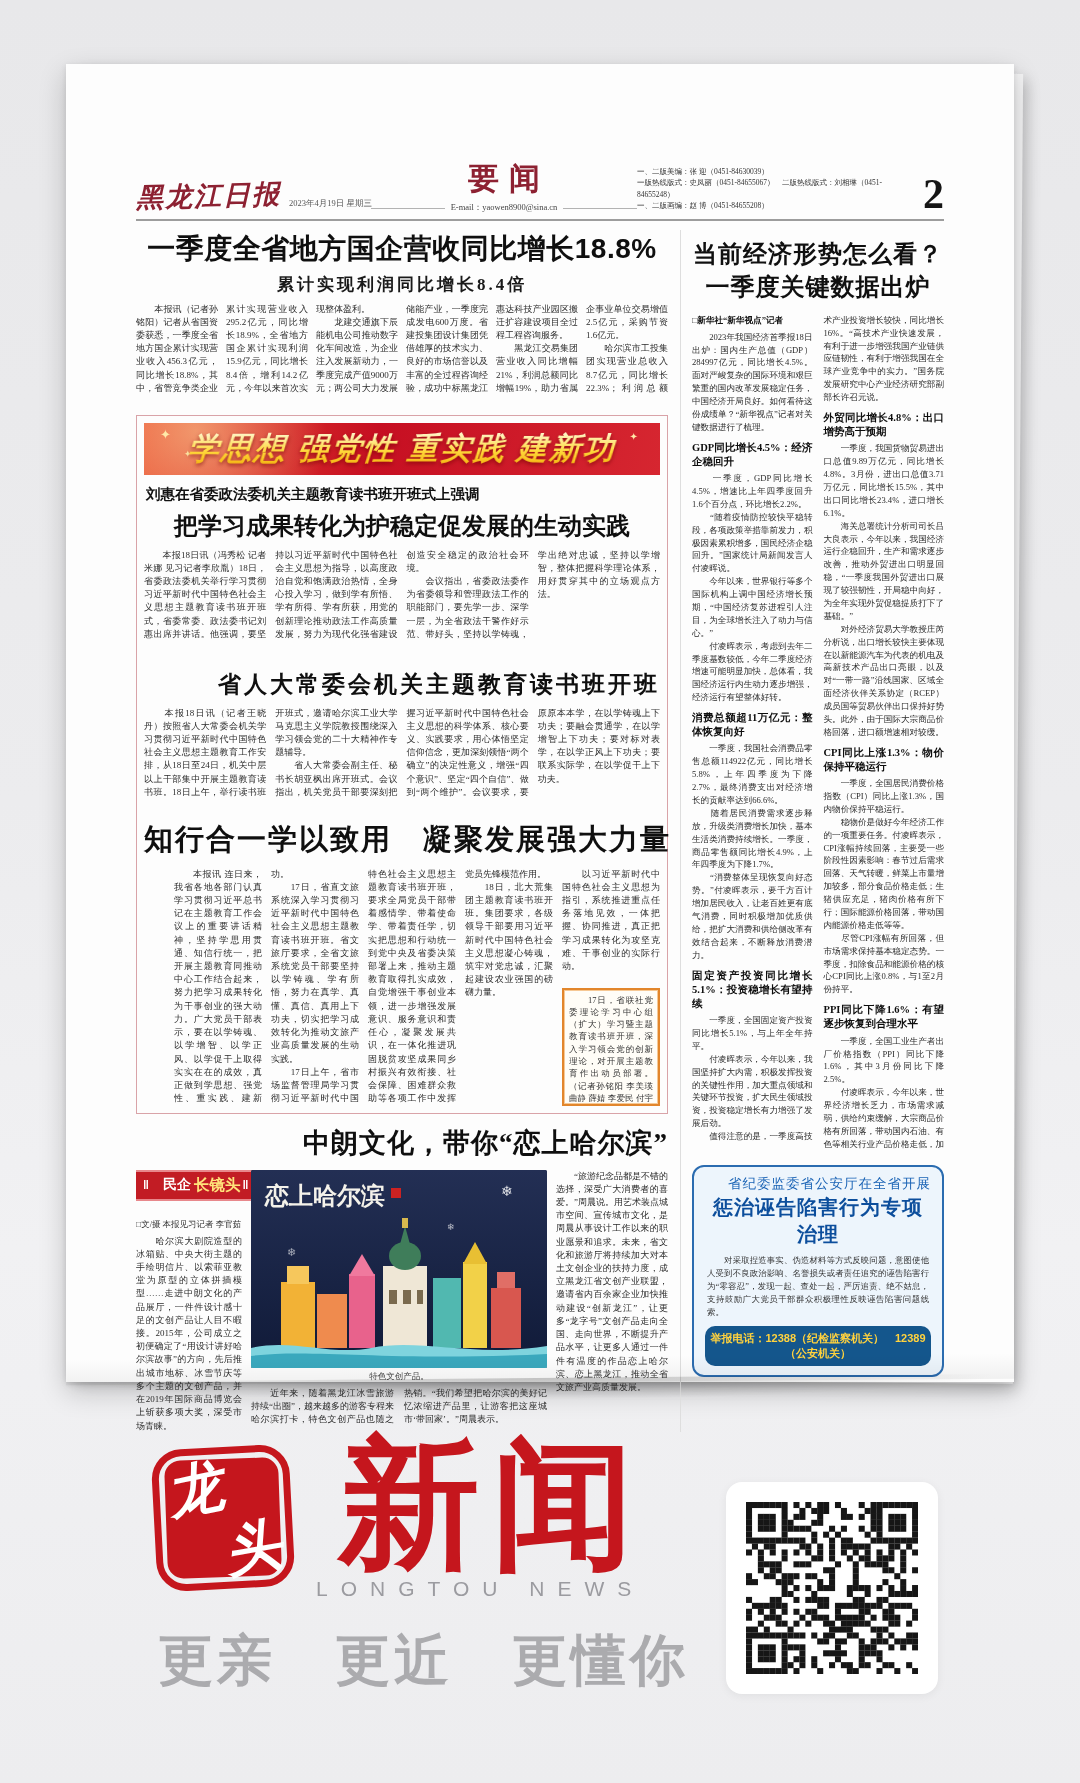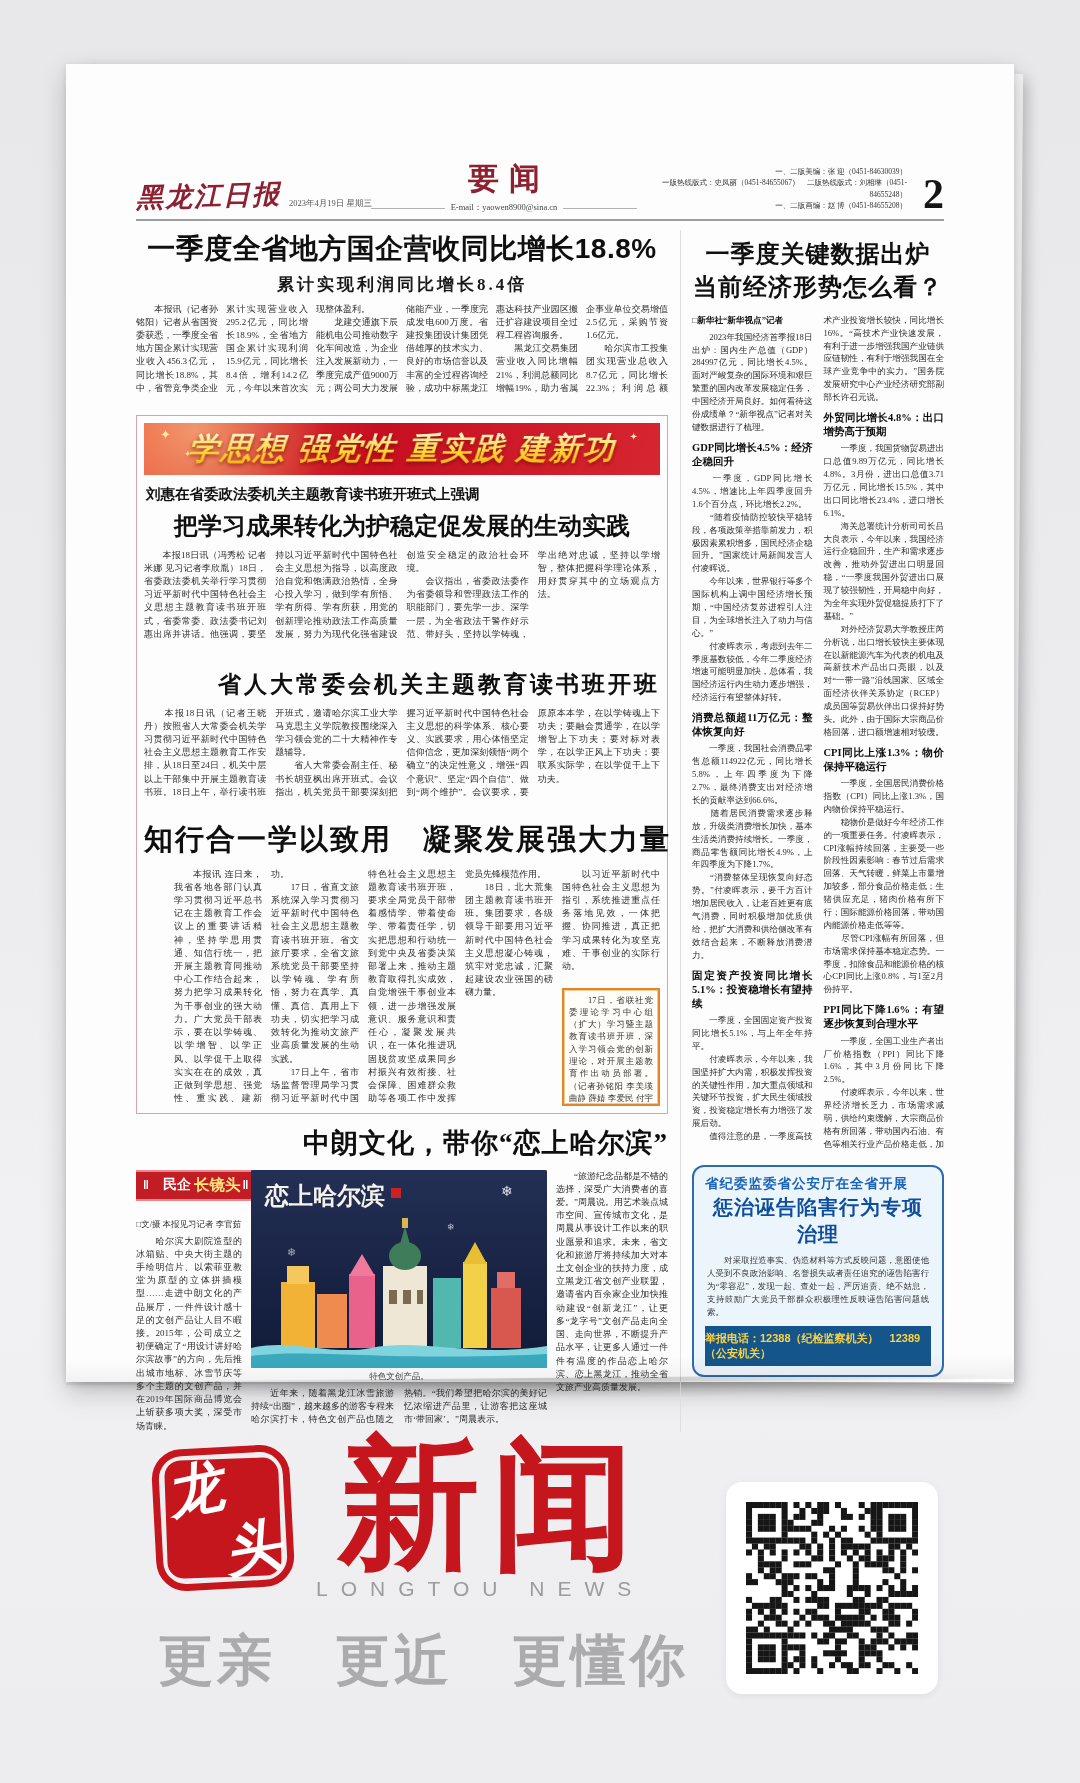--- a/index.html
+++ b/index.html
@@ -23,21 +23,21 @@
   .masthead{display:flex;align-items:flex-end;margin-top:94px;}
   .brand-wrap{display:flex;align-items:flex-end;width:235px;}
   .brand{font-size:27px;font-weight:900;font-style:italic;color:#8d2132;letter-spacing:2px;
          transform:rotate(-1.5deg);white-space:nowrap;}
   .issue-date{font-size:8.5px;color:#555;margin-left:8px;padding-bottom:4px;white-space:nowrap;}
   .section-wrap{flex:1;text-align:center;}
   .section-title{font-size:31px;font-weight:900;color:#8d2132;letter-spacing:10px;text-indent:10px;}
   .email-row{display:flex;align-items:center;margin-top:2px;}
   .email-row .rule{flex:1;height:1px;background:#b3b3b3;}
   .email{font-size:8.5px;color:#444;padding:0 6px;white-space:nowrap;}
-  .contacts{width:270px;text-align:right;font-size:7.5px;color:#333;line-height:1.55;padding-bottom:2px;}
+  .contacts{width:270px;font-size:7.5px;color:#333;line-height:1.55;padding-bottom:2px;}
   .pageno{font-size:42px;font-weight:900;color:#151515;margin-left:16px;line-height:.9;font-family:"Liberation Serif",serif;}
   .mast-rule{height:1.5px;background:#9d9d9d;margin-top:5px;}
   
   .page-body{display:flex;margin-top:9px;}
   .left-region{width:532px;}
   .right-region{flex:1;margin-left:12px;border-left:1px solid #dedede;padding-left:11px;}
   p{margin:0;white-space:pre-line;}
   .bodytext{font-size:9px;line-height:1.47;text-align:justify;color:#2b2b2b;}
   
   .lead-hl{text-align:center;font-size:28px;font-weight:900;color:#0f0f0f;letter-spacing:.5px;
@@ -89,27 +89,27 @@
   .zl-right{flex:1;overflow:hidden;}
   
   .eco-hl{text-align:center;font-size:24px;font-weight:900;color:#101010;line-height:1.38;margin-top:8px;letter-spacing:1px;}
   .eco-body{margin-top:10px;column-count:2;column-gap:11px;column-fill:auto;height:842px;overflow:hidden;
             font-size:8.6px;line-height:1.5;text-align:justify;color:#2b2b2b;}
   .eco-byline{font-weight:700;color:#111;margin-bottom:4px;}
   .eco-body h4{font-size:10.5px;font-weight:900;color:#0d0d0d;margin:7px 0 3px;line-height:1.35;}
   
   .notice{margin-top:9px;border:2px solid #2b6cb0;border-radius:12px;background:#edf5fc;
           padding:8px 11px 9px;}
-  .notice-kicker{text-align:left;color:#1a63b5;font-weight:700;font-size:13.5px;letter-spacing:1px;
+  .notice-kicker{text-align:right;color:#1a63b5;font-weight:400;font-size:13.5px;letter-spacing:1px;
                  font-family:"Liberation Sans",sans-serif;}
   .notice-title{text-align:center;color:#0c4e9c;font-weight:900;font-size:20px;letter-spacing:1px;margin-top:1px;
                 font-family:"Liberation Sans",sans-serif;}
   .notice-body{font-size:8.4px;color:#333;line-height:1.55;text-align:justify;margin:6px 2px 7px;}
-  .notice-bar{background:#14568c;color:#ffd23e;font-weight:900;text-align:left;font-size:11px;
-              padding:5px 0;border-radius:0;font-family:"Liberation Sans",sans-serif;}
+  .notice-bar{background:#14568c;color:#ffd23e;font-weight:900;text-align:center;font-size:11px;
+              padding:5px 0;border-radius:10px;font-family:"Liberation Sans",sans-serif;}
   
   .footer{position:absolute;left:0;top:1408px;width:1080px;height:375px;font-family:"Liberation Sans",sans-serif;}
   .logo-row{position:absolute;left:154px;top:26px;display:flex;align-items:center;}
   .stamp{position:relative;width:138px;height:142px;margin-right:24px;transform:rotate(-2deg);}
   .stamp-outer{position:absolute;inset:0;border:7px solid #c5161d;border-radius:30px;transform:rotate(-1deg);}
   .stamp-inner{position:absolute;inset:12px;background:#c5161d;border-radius:16px;}
   .stamp-ch{position:absolute;color:#fff;font-weight:900;font-style:italic;font-size:56px;
             font-family:"Liberation Serif",serif;line-height:1;}
   .stamp-ch.c1{left:14px;top:14px;transform:rotate(-10deg);}
   .stamp-ch.c2{right:12px;bottom:12px;transform:rotate(-8deg);}
@@ -274,22 +274,22 @@
 
               <div class="zl-right bodytext">
                 <p>　　“旅游纪念品都是不错的选择，深受广大消费者的喜爱。”周晨说。用艺术装点城市空间、宣传城市文化，是周晨从事设计工作以来的职业愿景和追求。未来，省文化和旅游厅将持续加大对本土文创企业的扶持力度，成立黑龙江省文创产业联盟，邀请省内百余家企业加快推动建设“创新龙江”，让更多“龙字号”文创产品走向全国、走向世界，不断提升产品水平，让更多人通过一件件有温度的作品恋上哈尔滨、恋上黑龙江，推动全省文旅产业高质量发展。</p>
               </div>
             </div>
           </div>
         </div>
 
         <div class="right-region">
           <div class="eco-hl">
+            <div>当前经济形势怎么看？</div>
             <div>一季度关键数据出炉</div>
-            <div>当前经济形势怎么看？</div>
           </div>
 
           <div class="eco-body">
             <p class="eco-byline">□新华社“新华视点”记者</p>
             <p>　　2023年我国经济首季报18日出炉：国内生产总值（GDP）284997亿元，同比增长4.5%。面对严峻复杂的国际环境和艰巨繁重的国内改革发展稳定任务，中国经济开局良好。如何看待这份成绩单？“新华视点”记者对关键数据进行了梳理。</p>
 
             <h4>GDP同比增长4.5%：经济企稳回升</h4>
             <p>　　一季度，GDP同比增长4.5%，增速比上年四季度回升1.6个百分点，环比增长2.2%。
 　　“随着疫情防控较快平稳转段，各项政策举措靠前发力，积极因素累积增多，国民经济企稳回升。”国家统计局新闻发言人付凌晖说。
 　　今年以来，世界银行等多个国际机构上调中国经济增长预期，“中国经济复苏进程引人注目，为全球增长注入了动力与信心。”

